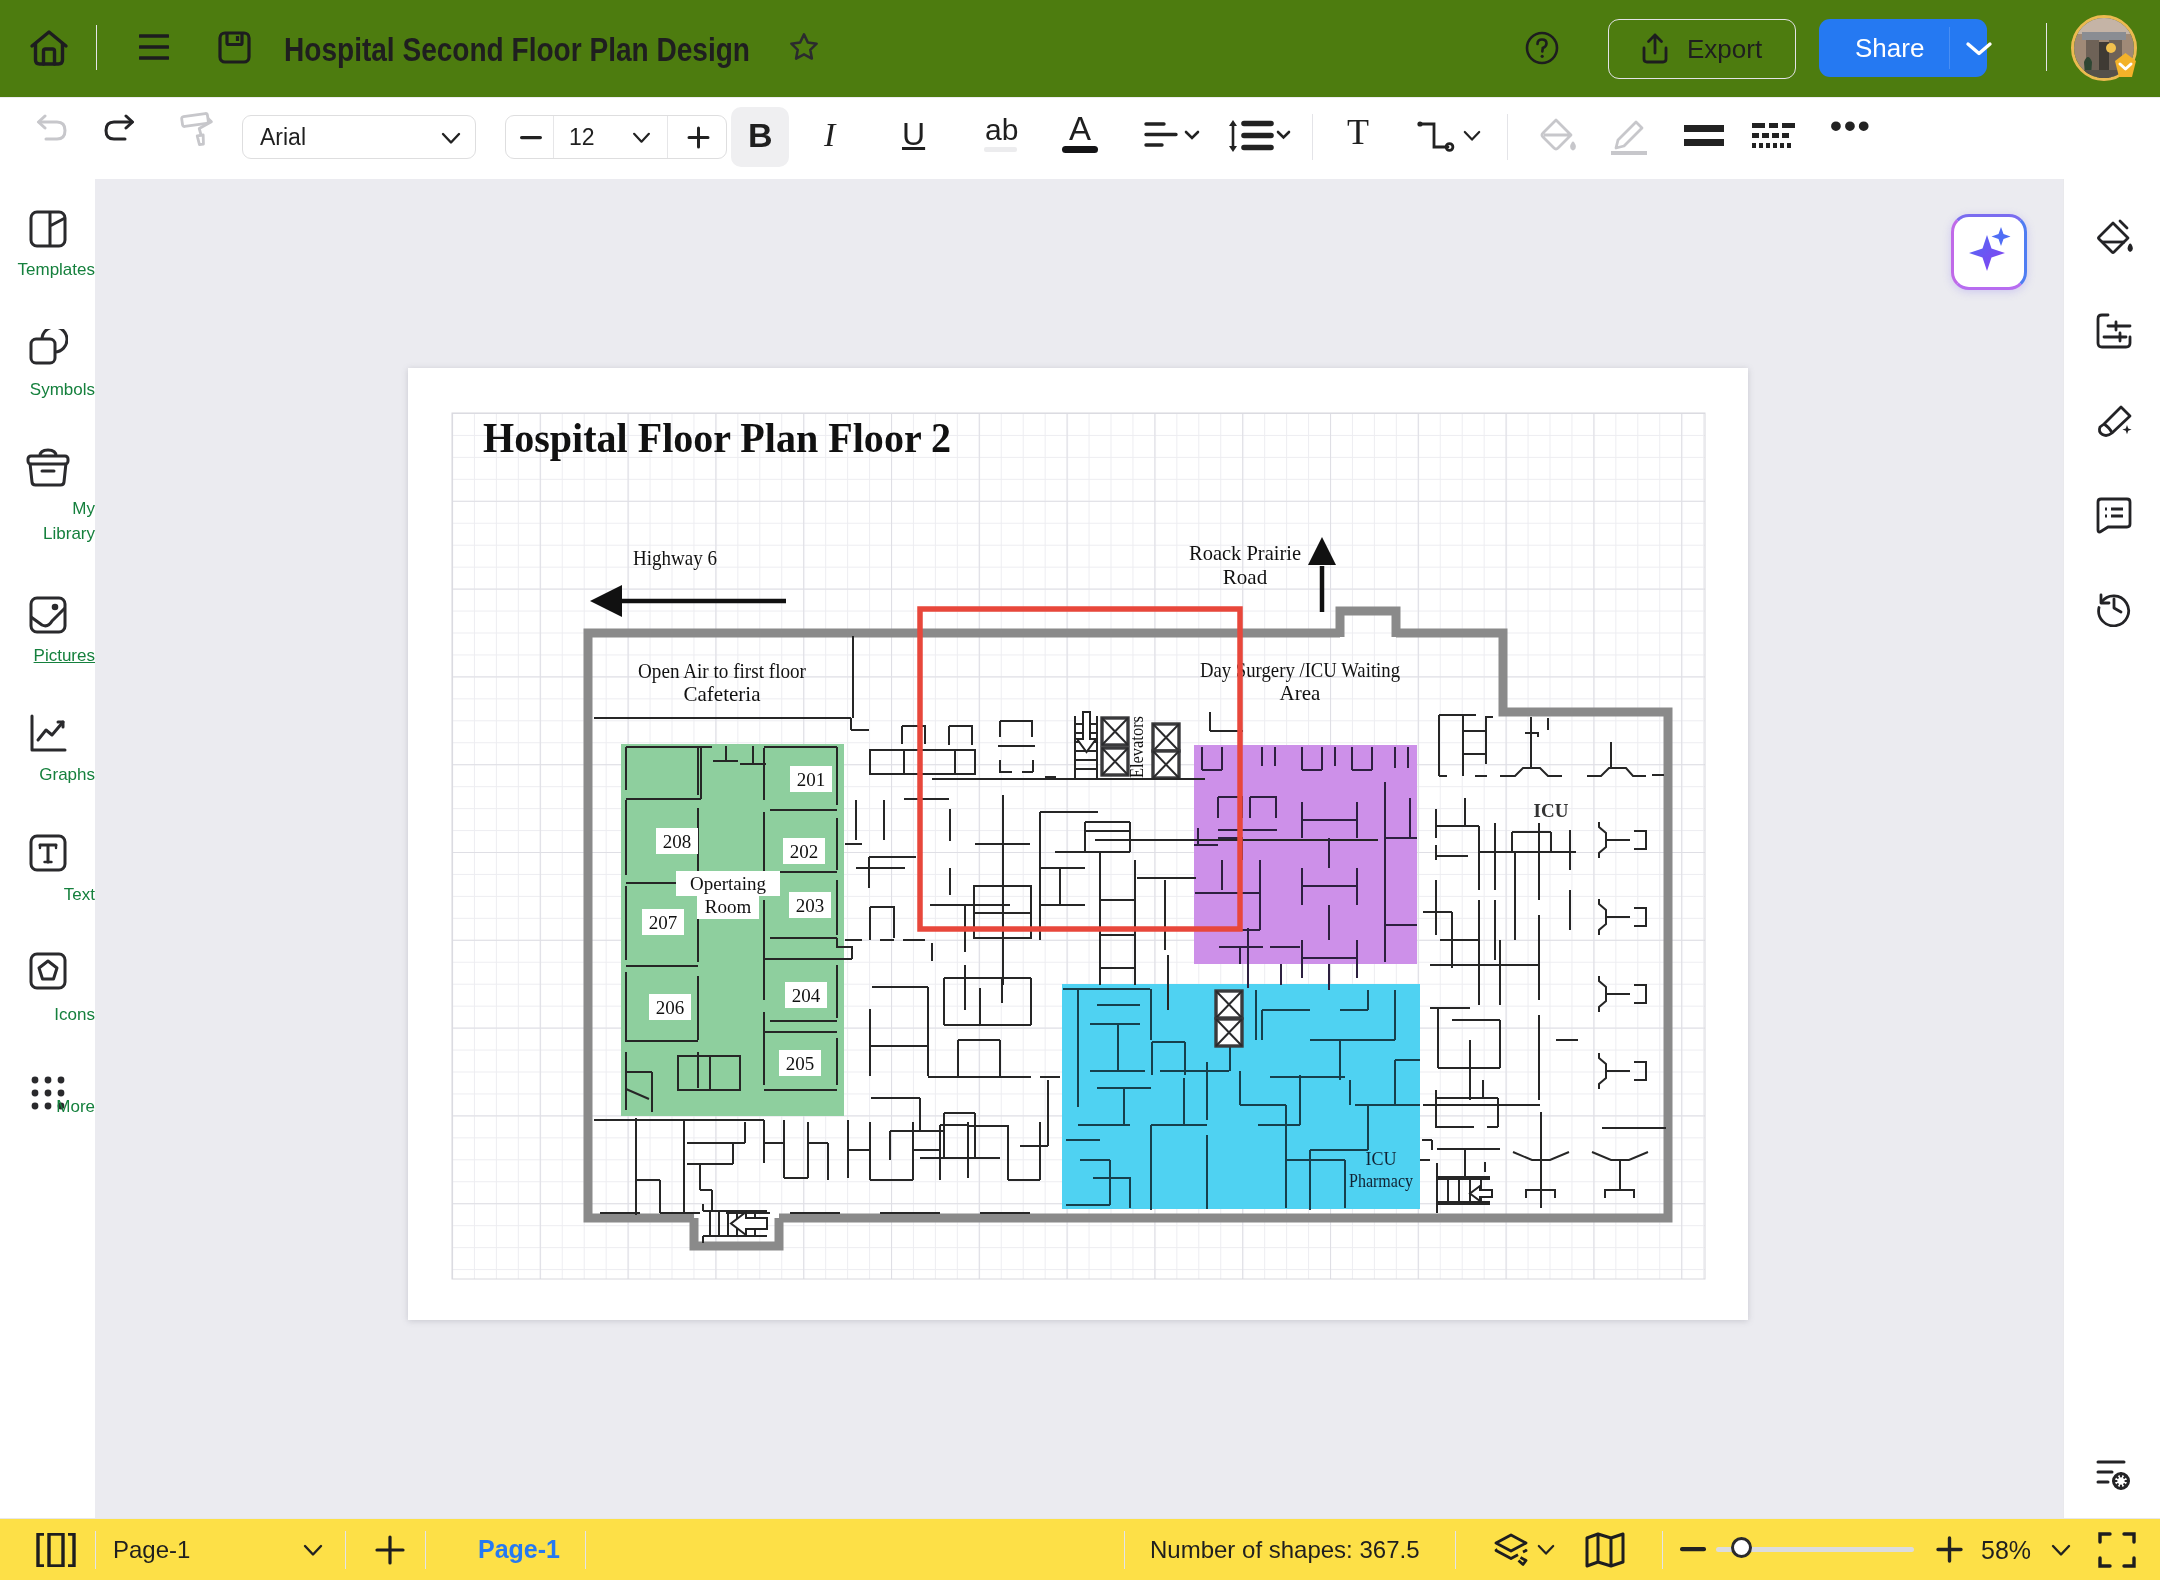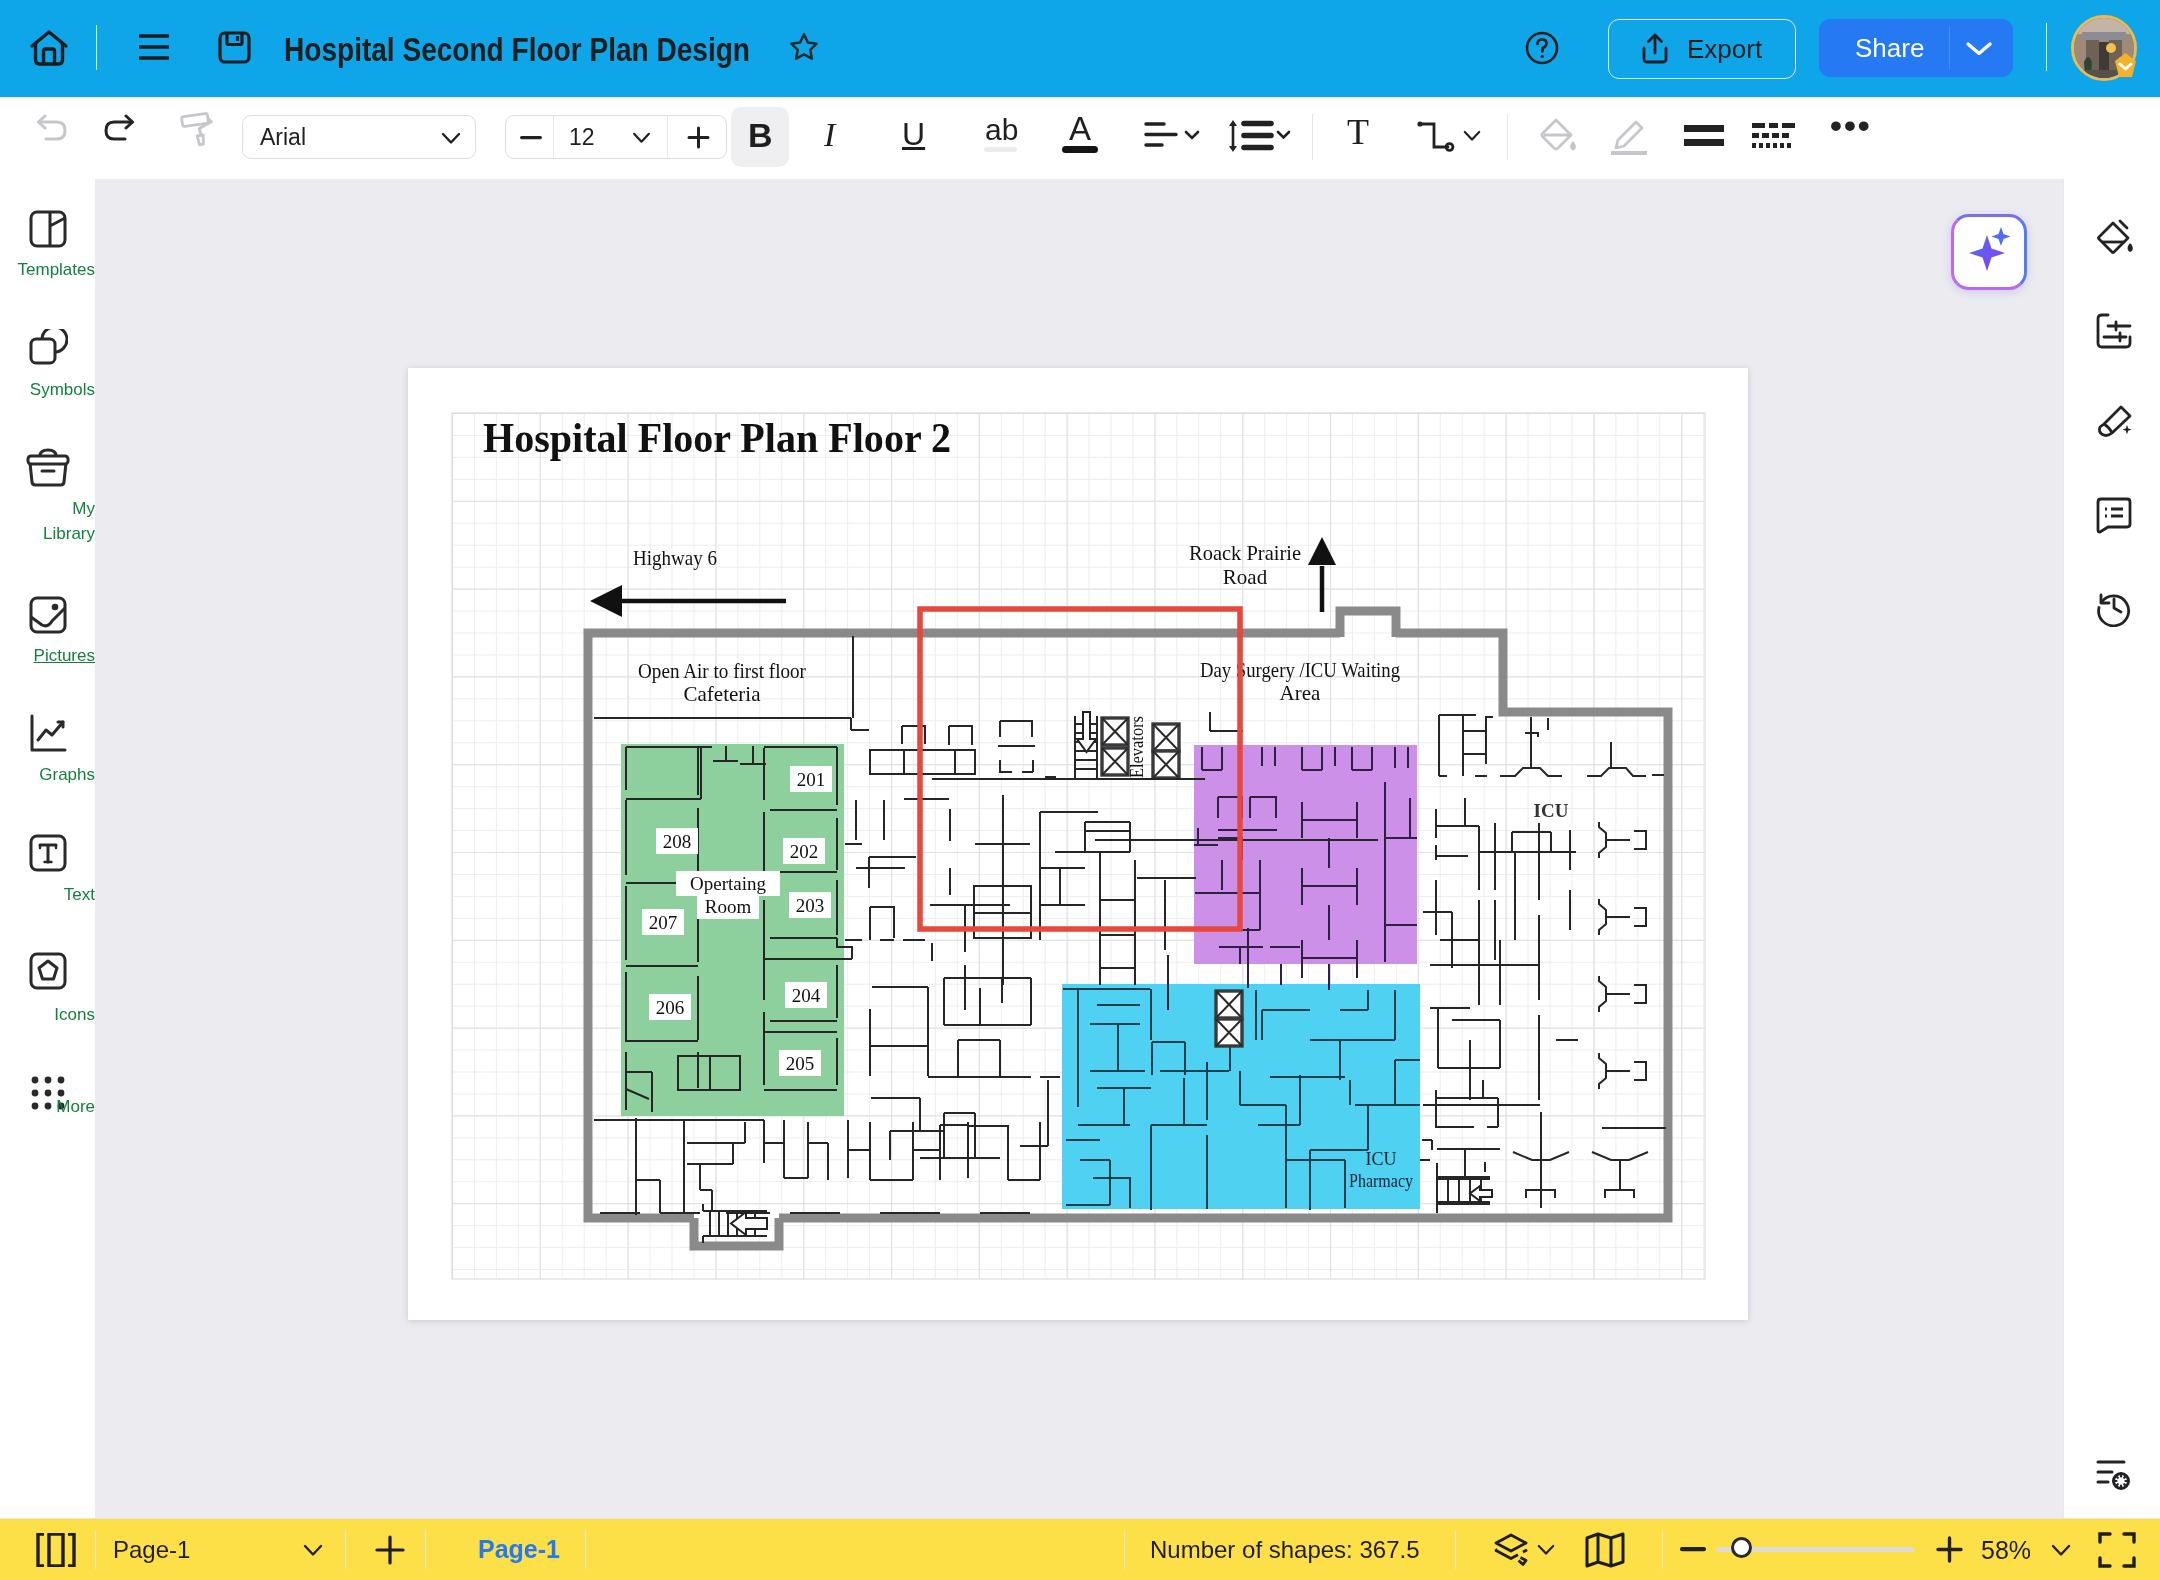--- a/index.html
+++ b/index.html
@@ -1,20 +1,20 @@
 <!DOCTYPE html>
 <html><head>
 <meta charset="utf-8">
 <style>
   html,body{margin:0;padding:0;width:2160px;height:1580px;overflow:hidden;background:#fff;
     font-family:"Liberation Sans",sans-serif;-webkit-font-smoothing:antialiased;}
   .abs{position:absolute;}
   
   #canvas{position:absolute;left:95px;top:179px;width:1969px;height:1339px;background:#ebebf0;}
-  #tb1{position:absolute;left:0;top:0;width:2160px;height:97px;background:#0ea5e9;border-bottom:1px solid #ededf0;}
+  #tb1{position:absolute;left:0;top:0;width:2160px;height:97px;background:#4d7c0f;border-bottom:1px solid #ededf0;}
   #tb2{position:absolute;left:0;top:98px;width:2160px;height:81px;background:#fff;}
   #leftbar{position:absolute;left:0;top:179px;width:95px;height:1339px;background:#fff;}
   #rightbar{position:absolute;left:2063px;top:179px;width:97px;height:1339px;background:#fff;border-left:1px solid #e9e9ec;}
   #bottombar{position:absolute;left:0;top:1518px;width:2160px;height:62px;background:#fde047;border-top:1px solid #e7e7ea;}
   .vdiv{position:absolute;width:1px;background:#e4e4e8;}
   .icon{position:absolute;}
   .lbl{position:absolute;font-size:17px;color:#15803d;text-align:right;width:95px;left:0;}
   .tbtxt{position:absolute;color:#1f1f1f;}
   svg{display:block;}
 </style>
@@ -339,21 +339,21 @@
     </svg>
 
   <div class="abs" style="left:1608px;top:19px;width:186px;height:58px;border:1.5px solid #e3e3e6;border-radius:11px;">
     <svg class="icon" style="left:31px;top:13px" width="30" height="32" viewBox="0 0 30 32" fill="none" stroke="#1d1d1f" stroke-width="2.8" stroke-linecap="round" stroke-linejoin="round">
         <path d="M15 2 V20 M15 2 L8.5 8.5 M15 2 L21.5 8.5"></path>
         <path d="M4 15 V26 Q4 29 7 29 H23 Q26 29 26 26 V15"></path>
       </svg>
     <div class="tbtxt" style="left:78px;top:14px;font-size:26px;">Export</div>
   </div>
 
-  <div class="abs" style="left:1819px;top:19px;width:194px;height:58px;background:#2579f2;border-radius:11px;">
+  <div class="abs" style="left:1819px;top:19px;width:168px;height:58px;background:#2579f2;border-radius:11px;">
     <div class="abs" style="left:36px;top:14px;font-size:26px;color:#fff;">Share</div>
     <div class="abs" style="left:130px;top:8px;width:1px;height:42px;background:rgba(255,255,255,.16);"></div>
     <svg class="icon" style="left:146px;top:22px" width="28" height="16" viewBox="0 0 28 16" fill="none" stroke="#fff" stroke-width="3.4" stroke-linecap="round" stroke-linejoin="round">
         <path d="M3 3 L14 12.5 L25 3"></path>
       </svg>
   </div>
 
   <div class="vdiv" style="left:2046px;top:23px;height:48px;"></div>
 
   <div class="abs" style="left:2071px;top:15px;width:66px;height:66px;border-radius:50%;border:3.5px solid #ecba51;box-sizing:border-box;overflow:hidden;">

